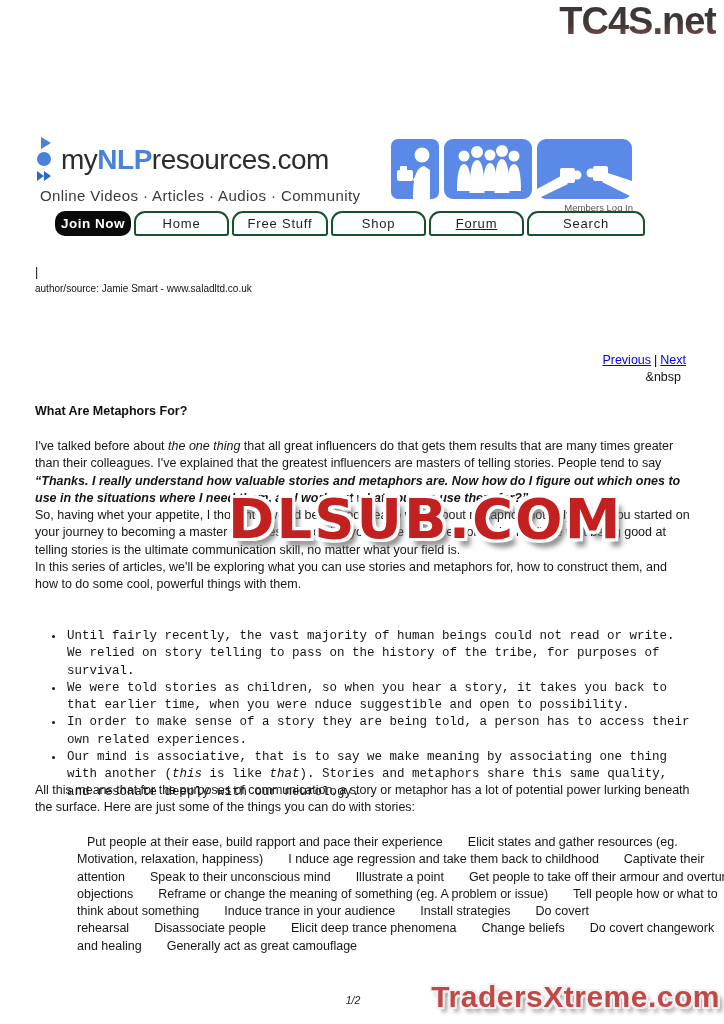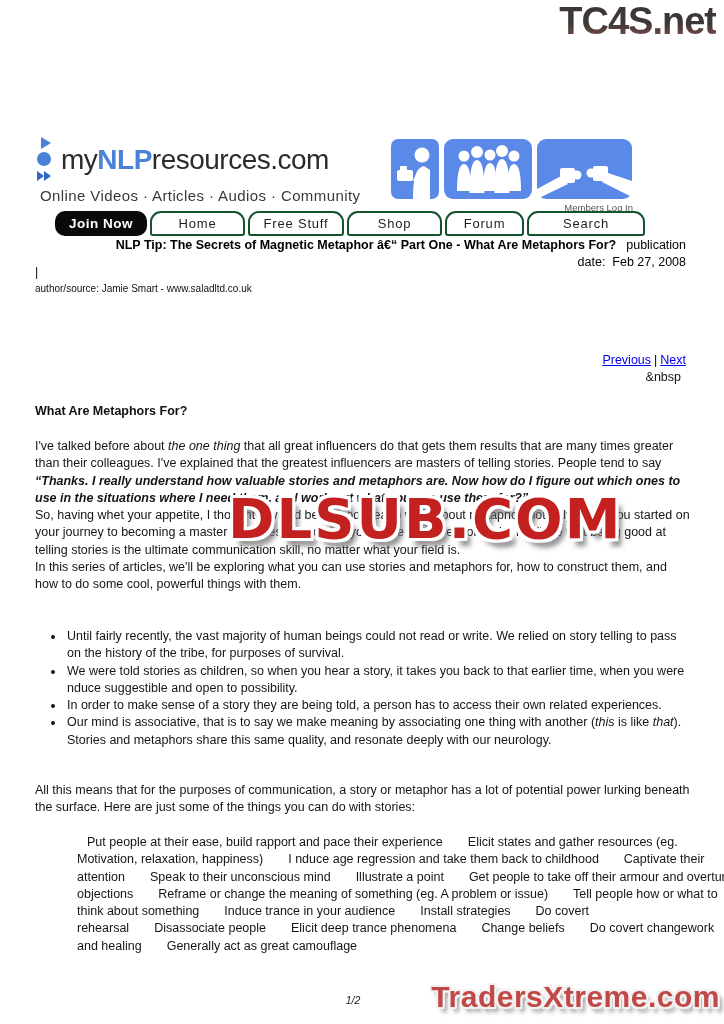--- a/index.html
+++ b/index.html
@@ -28,31 +28,31 @@
 
   .panels{position:absolute;left:391px;top:139px;display:flex;gap:5px;}
   .panel svg{display:block;}
 
   .members{position:absolute;top:202px;right:91px;font-size:9.5px;color:#555;}
 
   
   .nav-row{position:absolute;left:55px;top:211px;height:25px;display:flex;gap:3px;}
   .nav-row *{box-sizing:border-box;}
   .join-btn{
-    width:92px;height:25px;background:#0a0a0a;color:#fff;border-radius:10px;
+    width:76px;height:25px;background:#0a0a0a;color:#fff;border-radius:10px;
     display:flex;align-items:center;justify-content:center;
     font-size:13.5px;font-weight:bold;letter-spacing:0.5px;
   }
   .tab{
     height:25px;background:#fff;border:2px solid #14532d;border-radius:11px 11px 3px 3px;
     display:flex;align-items:center;justify-content:center;
     font-size:13px;color:#1e1e1e;letter-spacing:0.8px;text-align:center;
   }
   .tab-home{width:95px;}.tab-free{width:96px;}.tab-shop{width:95px;}
-  .tab-forum{width:79px;}.tab-search{width:118px;}
+  .tab-forum{width:95px;text-decoration:underline;}.tab-search{width:118px;}
 
   
   .title-block{position:absolute;left:35px;top:237px;width:651px;text-align:right;
     font-size:12.5px;line-height:16.5px;color:#000;}
   .title-bold{font-weight:bold;}
   .pub-word{margin-left:10px;}
   .pipe{position:absolute;left:35px;top:265px;font-size:12.5px;}
   .author{position:absolute;left:35px;top:283px;font-size:10px;}
 
   .pager{position:absolute;left:35px;top:352px;width:651px;text-align:right;
@@ -62,21 +62,21 @@
   .nbsp-line{margin-right:5px;color:#111;}
 
   
   .heading{position:absolute;left:35px;top:404px;font-size:12.5px;font-weight:bold;}
   .body-text{font-size:12.5px;line-height:17.3px;color:#151515;}
   .para1{position:absolute;left:35px;top:438px;width:658px;}
   .it{font-style:italic;}
   .bi{font-weight:bold;font-style:italic;}
   .bullets{position:absolute;left:35px;top:628px;width:658px;}
   .bullets ul{margin:0;padding-left:30px;list-style:disc outside;}
-  .bullets li{padding-left:2px;}
+  .bullets li{padding-left:2px;font-family:Liberation Mono, monospace;}
   .para2{position:absolute;left:35px;top:782px;width:658px;}
   .para3{position:absolute;left:35px;top:834px;width:660px;text-indent:10px;margin-left:42px;}
   .use-item{margin-right:25px;}
 
   
   .dlsub{
     position:absolute;left:228px;top:486px;
     font-family:"DejaVu Sans","Liberation Sans",sans-serif;
     font-size:56px;font-weight:bold;letter-spacing:2px;
     color:#c32020;
@@ -165,24 +165,20 @@
 
   <div class="nav-row">
     <div class="join-btn">Join Now</div>
     <div class="tab tab-home">Home</div>
     <div class="tab tab-free">Free Stuff</div>
     <div class="tab tab-shop">Shop</div>
     <div class="tab tab-forum">Forum</div>
     <div class="tab tab-search">Search</div>
   </div>
 
-  <div class="title-block">
-    <div><span class="title-bold">NLP Tip: The Secrets of Magnetic Metaphor â€“ Part One - What Are Metaphors For?</span><span class="pub-word">publication</span></div>
-    <div>date: &nbsp;Feb 27, 2008</div>
-  </div>
   <div class="pipe">|</div>
   <div class="author">author/source: Jamie Smart - www.saladltd.co.uk</div>
 
   <div class="pager">
     <div><a>Previous</a><span class="sep">|</span><a>Next</a></div>
     <div class="nbsp-line">&amp;nbsp</div>
   </div>
 
   <div class="heading">What Are Metaphors For?</div>
 

